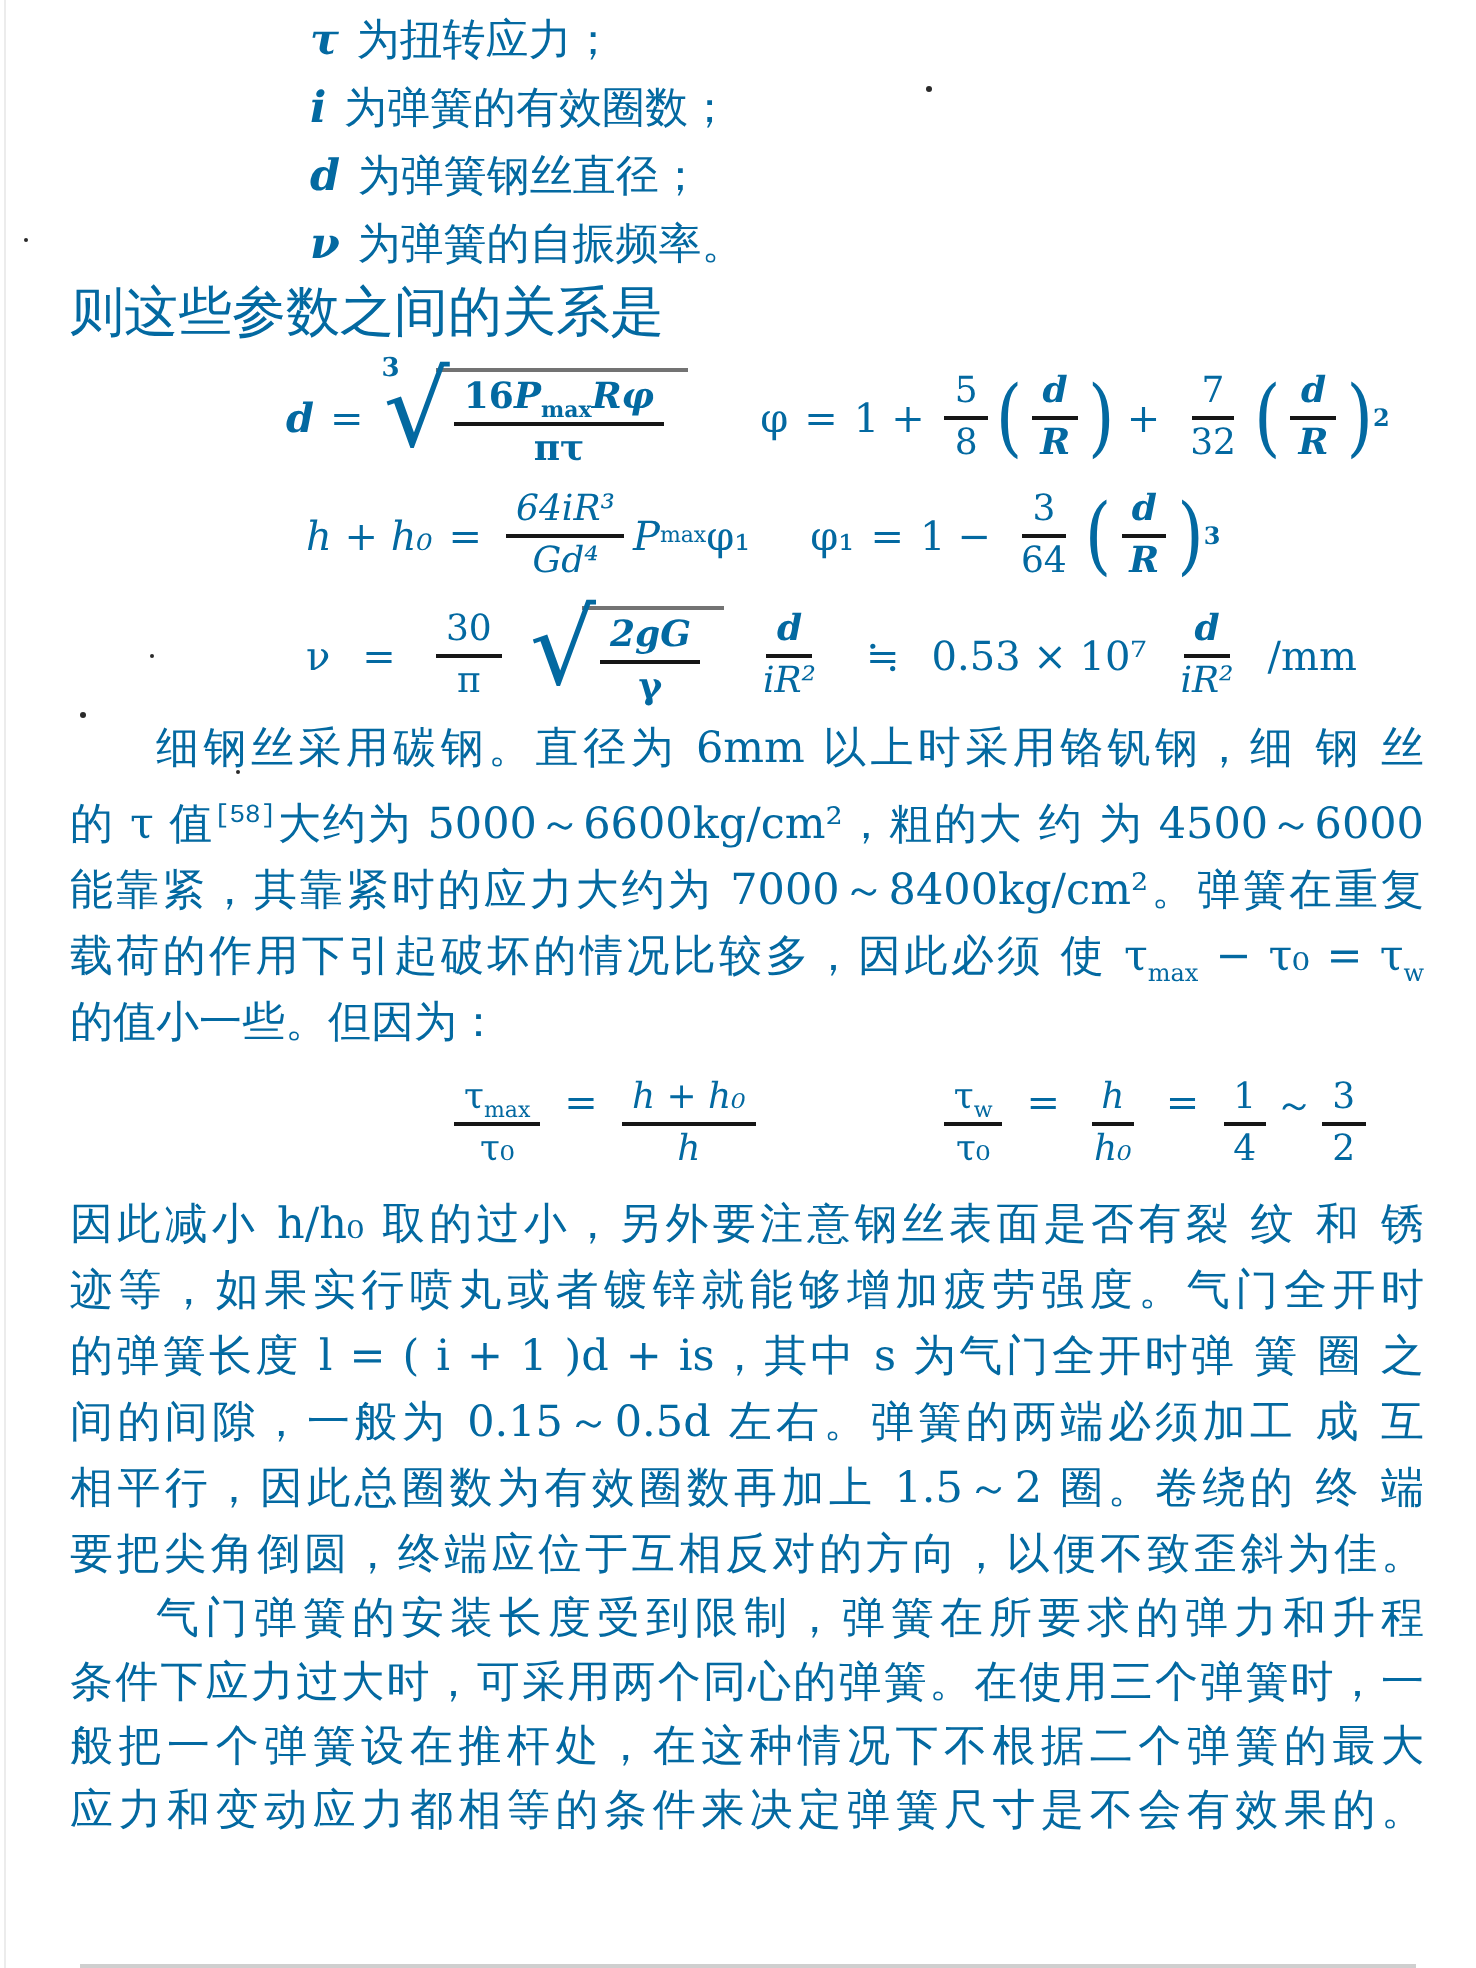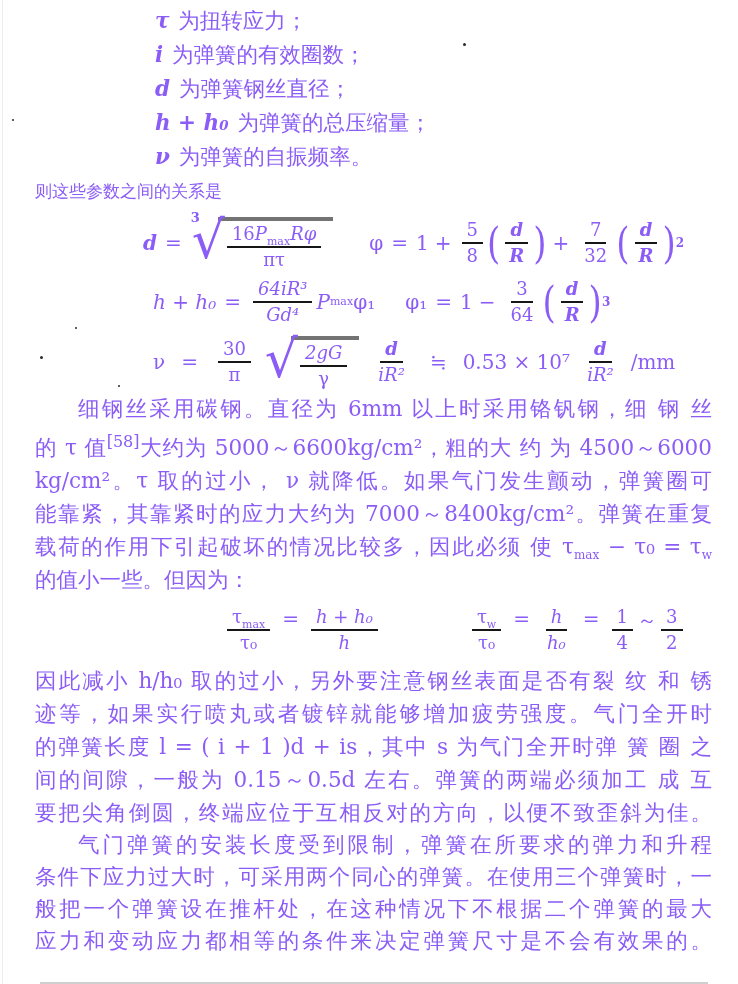--- a/index.html
+++ b/index.html
@@ -1,84 +1,83 @@
 <!DOCTYPE html>
 <html><head>
 <meta charset="utf-8">
 <style>
   html,body{margin:0;padding:0;background:#9a9a9a;}
   .page{
     position:relative;
     width:738px;height:984px;
     background:#ffffff;
-    color:#8b5cf6;
+    color:#0369a1;
     font-family:"DejaVu Serif","Liberation Serif",serif;
     overflow:hidden;
     box-sizing:border-box;
   }
   .content{padding:4px 26px 0 35px;box-sizing:border-box;}
 
   
   .defs{margin-left:120px;font-size:21.5px;}
   .def-item{line-height:34px;white-space:nowrap;}
   .var{font-style:italic;font-weight:600;margin-right:2px;}
 
-  .intro{font-size:17px;line-height:30px;margin-top:2px;}
+  .intro{font-size:27px;line-height:30px;margin-top:2px;}
 
   
   .feq{display:flex;align-items:center;font-size:20px;font-style:normal;}
   .feq .it{font-style:italic;}
   .feq .bold-it{font-style:italic;font-weight:600;}
   .f-row1{margin:8px 0 2px 108px;gap:34px;min-height:58px;}
   .f-row2{margin:2px 0 2px 118px;gap:30px;min-height:56px;}
   .f-row3{margin:4px 0 2px 118px;gap:8px;min-height:56px;}
   .f-row4{margin:6px 0 6px 188px;gap:86px;min-height:56px;}
 
   .frac{display:inline-flex;flex-direction:column;align-items:center;vertical-align:middle;margin:0 4px;line-height:1;}
   .frac .num{padding:1px 5px 3px;border-bottom:2px solid #161616;font-size:18px;white-space:nowrap;}
   .frac .den{padding:3px 5px 1px;font-size:18px;white-space:nowrap;}
   .frac .num .sub,.frac .den .sub{font-size:11px;vertical-align:sub;}
 
   .rad{display:inline-flex;align-items:center;position:relative;margin:0 2px;}
   .rad .idx{position:absolute;left:-1px;top:-7px;font-size:13px;font-weight:600;}
   .rad .sign{font-size:52px;line-height:0.92;font-weight:400;margin-right:-7px;transform:translateY(-2px);}
-  .rad .body{border-top:4px solid #737373;padding:3px 8px 0 5px;display:inline-flex;align-items:flex-end;}
+  .rad .body{border-top:2px solid #737373;padding:3px 8px 0 5px;display:inline-flex;align-items:flex-end;font-weight:bold;}
 
   .bp{font-size:34px;font-weight:300;line-height:0;vertical-align:middle;transform:scaleY(1.25);display:inline-block;}
   .sup{font-size:12px;vertical-align:super;line-height:0;font-weight:600;}
   .sub{font-size:11px;vertical-align:sub;line-height:0;}
   .rel{margin:0 8px;}
   .op{margin:0 6px;}
 
   
   .para{font-size:21.5px;}
   .pline{line-height:33px;text-align:justify;text-align-last:justify;text-justify:inter-character;white-space:nowrap;}
   .pline.noj{text-align:right;text-align-last:left;}
   .pline .sub{font-size:12px;}
-  .pline sup{font-size:16px;}
+  .pline sup{font-size:13px;font-family:Liberation Mono, monospace;}
   .indent{text-indent:43px;}
   .p3 .pline{line-height:32px;}
 
   
   .speck{position:absolute;background:#2a2a2a;border-radius:50%;}
   .edge-bottom{position:absolute;left:40px;right:30px;bottom:0;height:2px;background:#cfcfcf;}
   .edge-left{position:absolute;left:2px;top:0;bottom:0;width:1px;background:#ececec;}
 </style>
 </head>
 <body>
 
 <div class="page">
   <div class="edge-left"></div>
   <div class="content">
 
     <div class="defs">
       <div class="def-item"><span class="var">τ</span><span> 为扭转应力；</span></div>
       <div class="def-item"><span class="var">i</span><span> 为弹簧的有效圈数；</span></div>
       <div class="def-item"><span class="var">d</span><span> 为弹簧钢丝直径；</span></div>
-      <div class="def-item"><span class="var">h + h₀</span><span> 为弹簧的总压缩量；</span></div>
       <div class="def-item"><span class="var">ν</span><span> 为弹簧的自振频率。</span></div>
     </div>
 
     <div class="intro">则这些参数之间的关系是</div>
 
     <div class="feq f-row1">
       <span style="display:inline-flex;align-items:center;">
         <span class="bold-it">d</span>
         <span class="rel">=</span>
         <span class="rad">
@@ -178,21 +177,20 @@
       <span class="frac">
           <span class="num bold-it">d</span>
           <span class="den it">iR²</span>
         </span>
       <span>/mm</span>
     </div>
 
     <div class="para p1" style="margin-top:0;">
       <div class="pline indent">细钢丝采用碳钢。直径为 6mm 以上时采用铬钒钢，细 钢 丝</div>
       <div class="pline"><span>的 τ 值</span><sup>[58]</sup><span>大约为 5000～6600kg/cm²，粗的大 约 为 4500～6000</span></div>
-      <div class="pline">kg/cm²。τ 取的过小， ν 就降低。如果气门发生颤动，弹簧圈可</div>
       <div class="pline">能靠紧，其靠紧时的应力大约为 7000～8400kg/cm²。弹簧在重复</div>
       <div class="pline"><span>载荷的作用下引起破坏的情况比较多，因此必须 使 </span><span>τ</span><span class="sub">max</span><span> − </span><span>τ₀</span><span> = </span><span>τ</span><span class="sub">w</span></div>
       <div class="pline noj">的值小一些。但因为：</div>
     </div>
 
     <div class="feq f-row4">
       <span style="display:inline-flex;align-items:flex-start;">
         <span class="frac">
           <span class="num"><span>τ</span><span class="sub">max</span></span>
           <span class="den">τ₀</span>
@@ -224,20 +222,21 @@
             <span class="den">2</span>
           </span>
       </span>
     </div>
 
     <div class="para p2">
       <div class="pline">因此减小 h/h₀ 取的过小，另外要注意钢丝表面是否有裂 纹 和 锈</div>
       <div class="pline">迹等，如果实行喷丸或者镀锌就能够增加疲劳强度。气门全开时</div>
       <div class="pline">的弹簧长度 l = ( i + 1 )d + is，其中 s 为气门全开时弹 簧 圈 之</div>
       <div class="pline">间的间隙，一般为 0.15～0.5d 左右。弹簧的两端必须加工 成 互</div>
+      <div class="pline">相平行，因此总圈数为有效圈数再加上 1.5～2 圈。卷绕的 终 端</div>
       <div class="pline">要把尖角倒圆，终端应位于互相反对的方向，以便不致歪斜为佳。</div>
     </div>
 
     <div class="para p3">
       <div class="pline indent">气门弹簧的安装长度受到限制，弹簧在所要求的弹力和升程</div>
       <div class="pline">条件下应力过大时，可采用两个同心的弹簧。在使用三个弹簧时，一</div>
       <div class="pline">般把一个弹簧设在推杆处，在这种情况下不根据二个弹簧的最大</div>
       <div class="pline">应力和变动应力都相等的条件来决定弹簧尺寸是不会有效果的。</div>
     </div>
 

